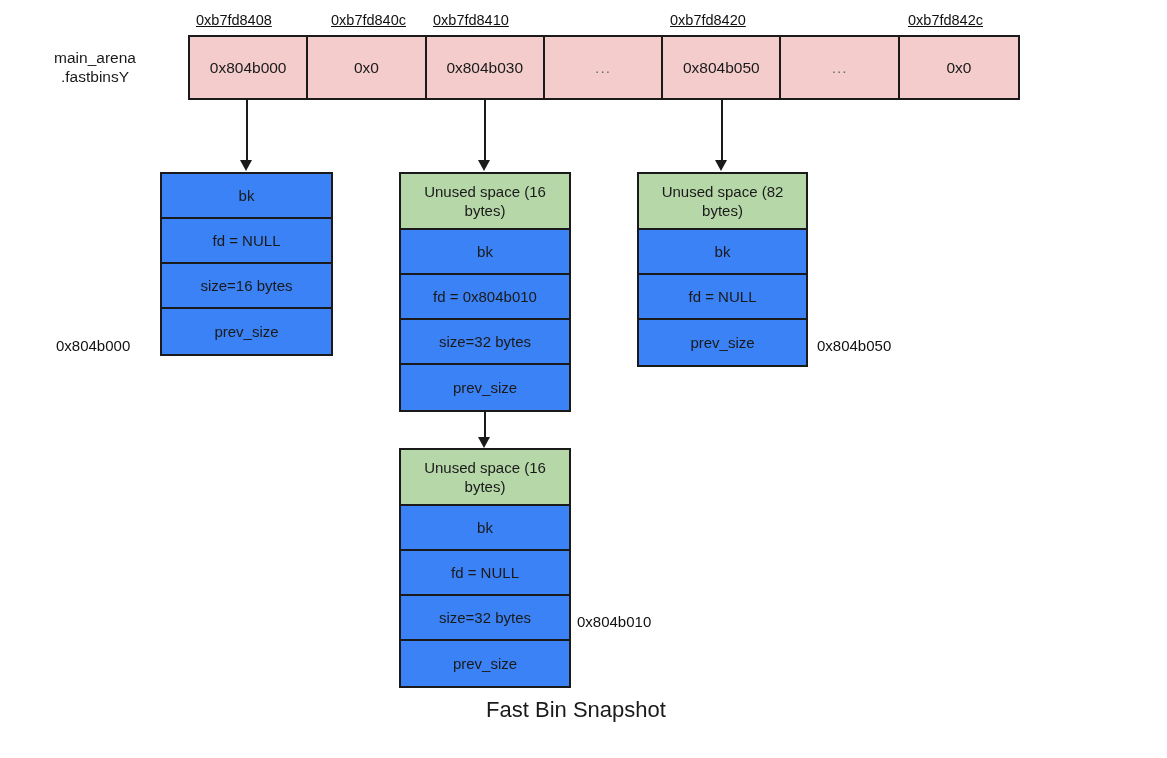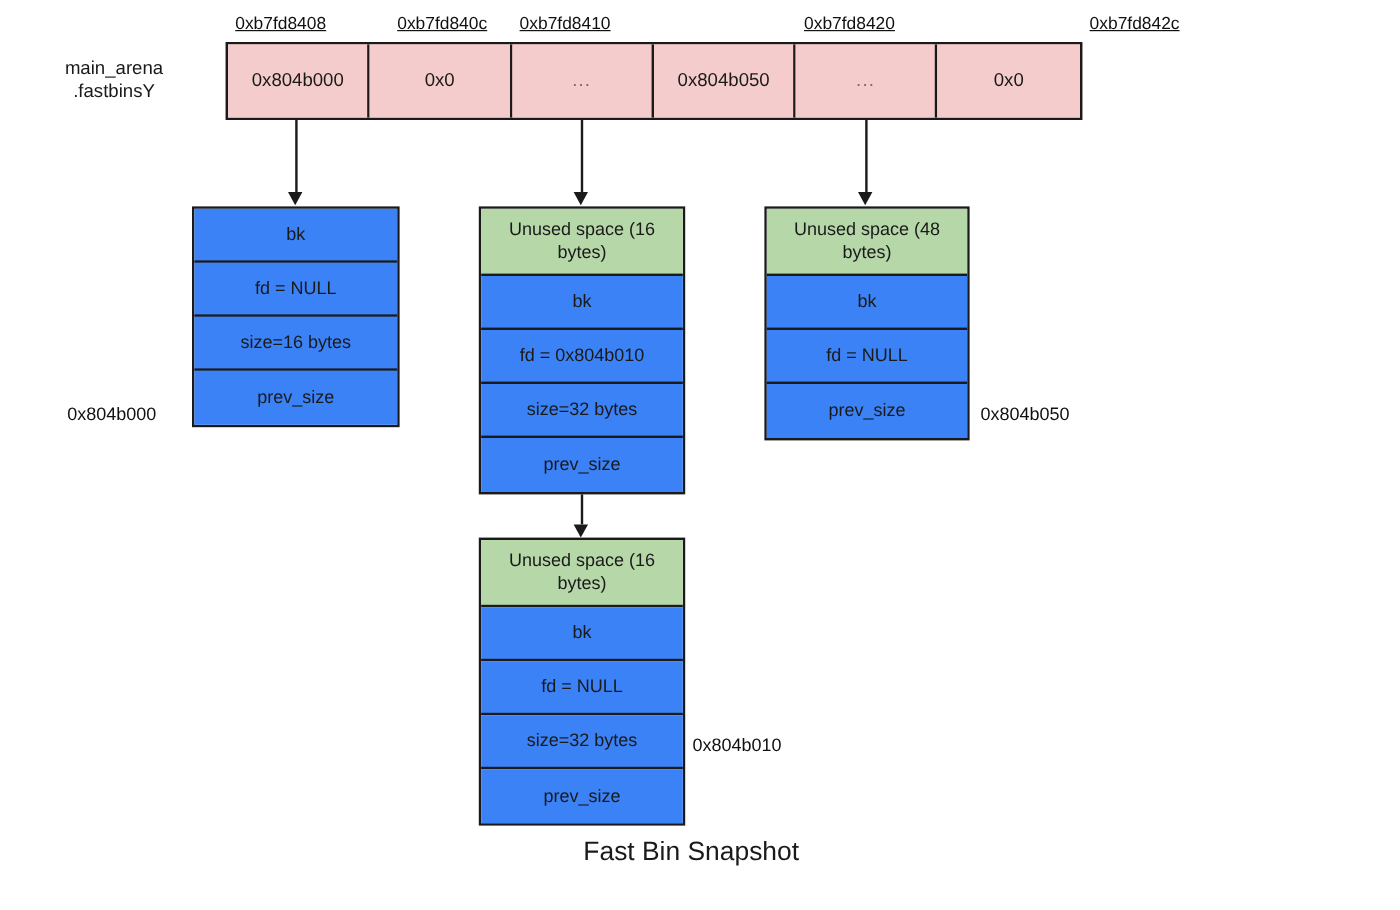--- a/index.html
+++ b/index.html
@@ -141,20 +141,21 @@
 
   <div class="addr-header" style="left:196px;">0xb7fd8408</div>
   <div class="addr-header" style="left:331px;">0xb7fd840c</div>
   <div class="addr-header" style="left:433px;">0xb7fd8410</div>
   <div class="addr-header" style="left:670px;">0xb7fd8420</div>
   <div class="addr-header" style="left:908px;">0xb7fd842c</div>
 
   <div class="fastbin-row">
     <div class="fastbin-cell">0x804b000</div>
     <div class="fastbin-cell">0x0</div>
+    <div class="fastbin-cell">0x804b030</div>
     <div class="fastbin-cell ellipsis">...</div>
     <div class="fastbin-cell">0x804b050</div>
     <div class="fastbin-cell ellipsis">...</div>
     <div class="fastbin-cell">0x0</div>
   </div>
 
   <div class="arrow-line" style="left:246px; top:100px; height:60px;"></div>
   <div class="arrow-head" style="left:240px; top:160px;"></div>
 
   <div class="arrow-line" style="left:484px; top:100px; height:60px;"></div>
@@ -176,21 +177,21 @@
 
   <div class="chunk" style="left:399px; top:172px; width:172px;">
     <div class="chunk-row row-unused">Unused space (16 bytes)</div>
     <div class="chunk-row row-field">bk</div>
     <div class="chunk-row row-field">fd = 0x804b010</div>
     <div class="chunk-row row-field">size=32 bytes</div>
     <div class="chunk-row row-field">prev_size</div>
   </div>
 
   <div class="chunk" style="left:637px; top:172px; width:171px;">
-    <div class="chunk-row row-unused">Unused space (48 bytes)</div>
+    <div class="chunk-row row-unused">Unused space (82 bytes)</div>
     <div class="chunk-row row-field">bk</div>
     <div class="chunk-row row-field">fd = NULL</div>
     <div class="chunk-row row-field">prev_size</div>
   </div>
   <div class="side-addr" style="left:817px; top:337px;">0x804b050</div>
 
   <div class="chunk" style="left:399px; top:448px; width:172px;">
     <div class="chunk-row row-unused">Unused space (16 bytes)</div>
     <div class="chunk-row row-field">bk</div>
     <div class="chunk-row row-field">fd = NULL</div>

